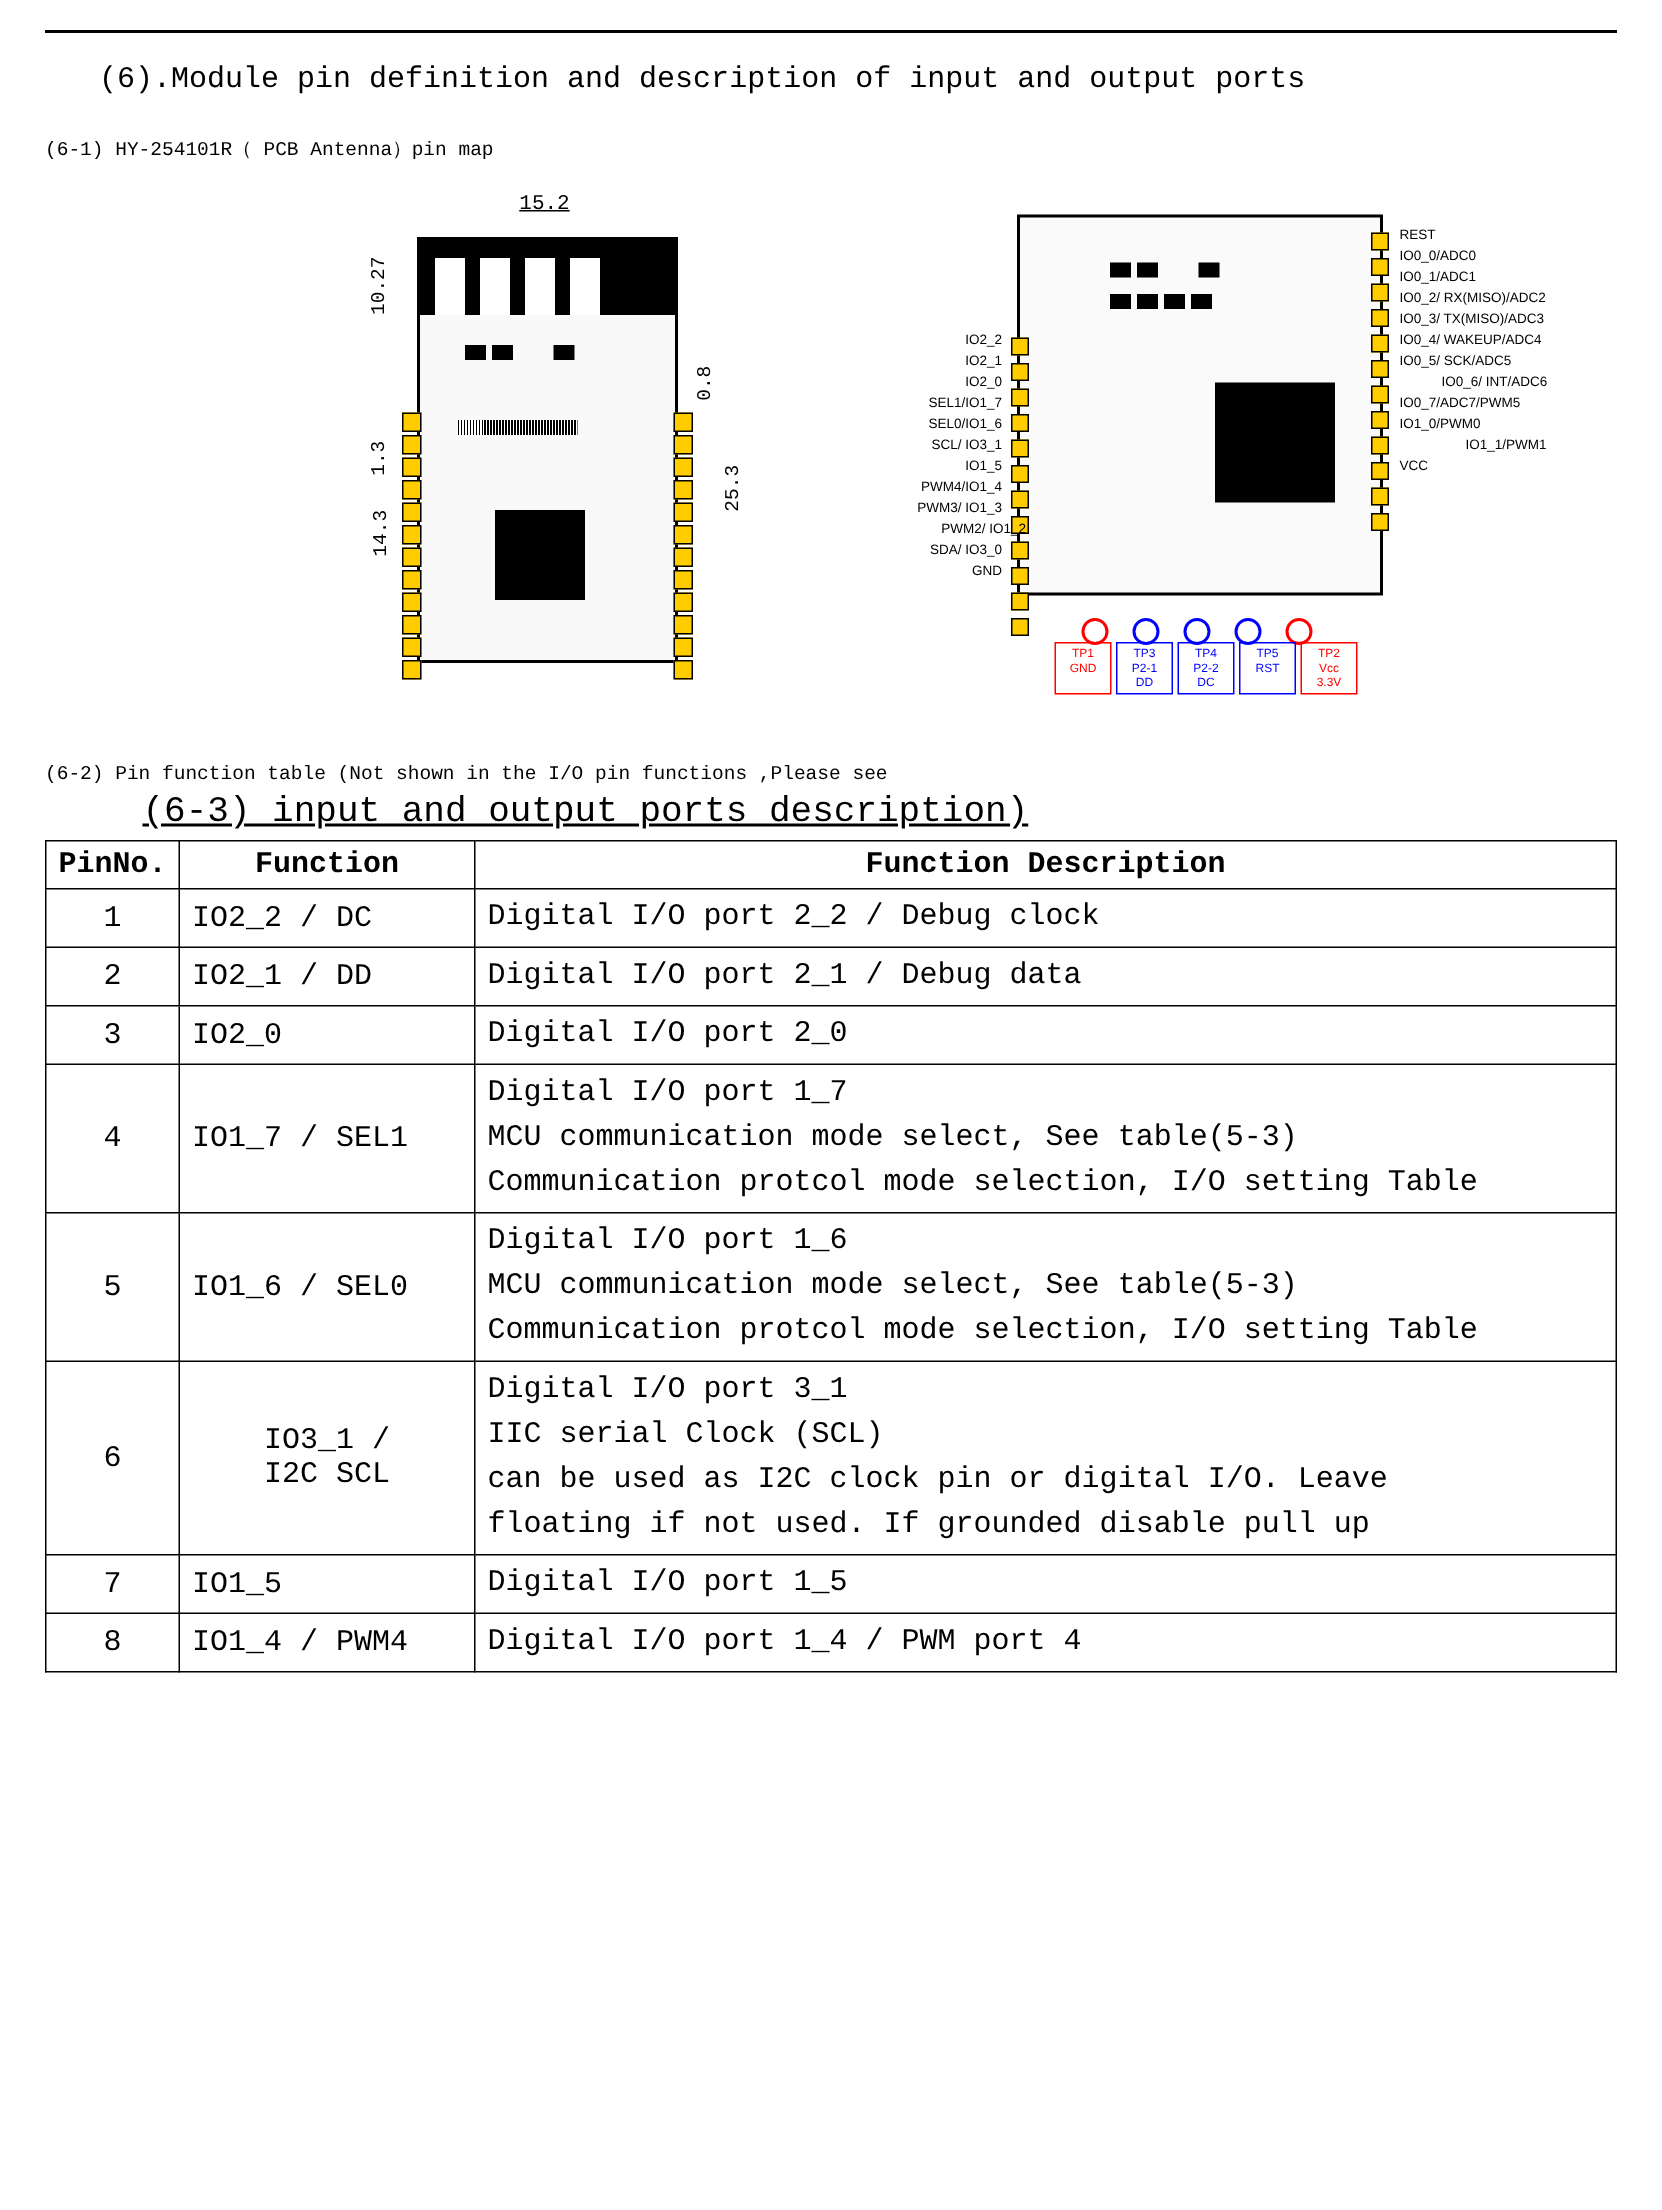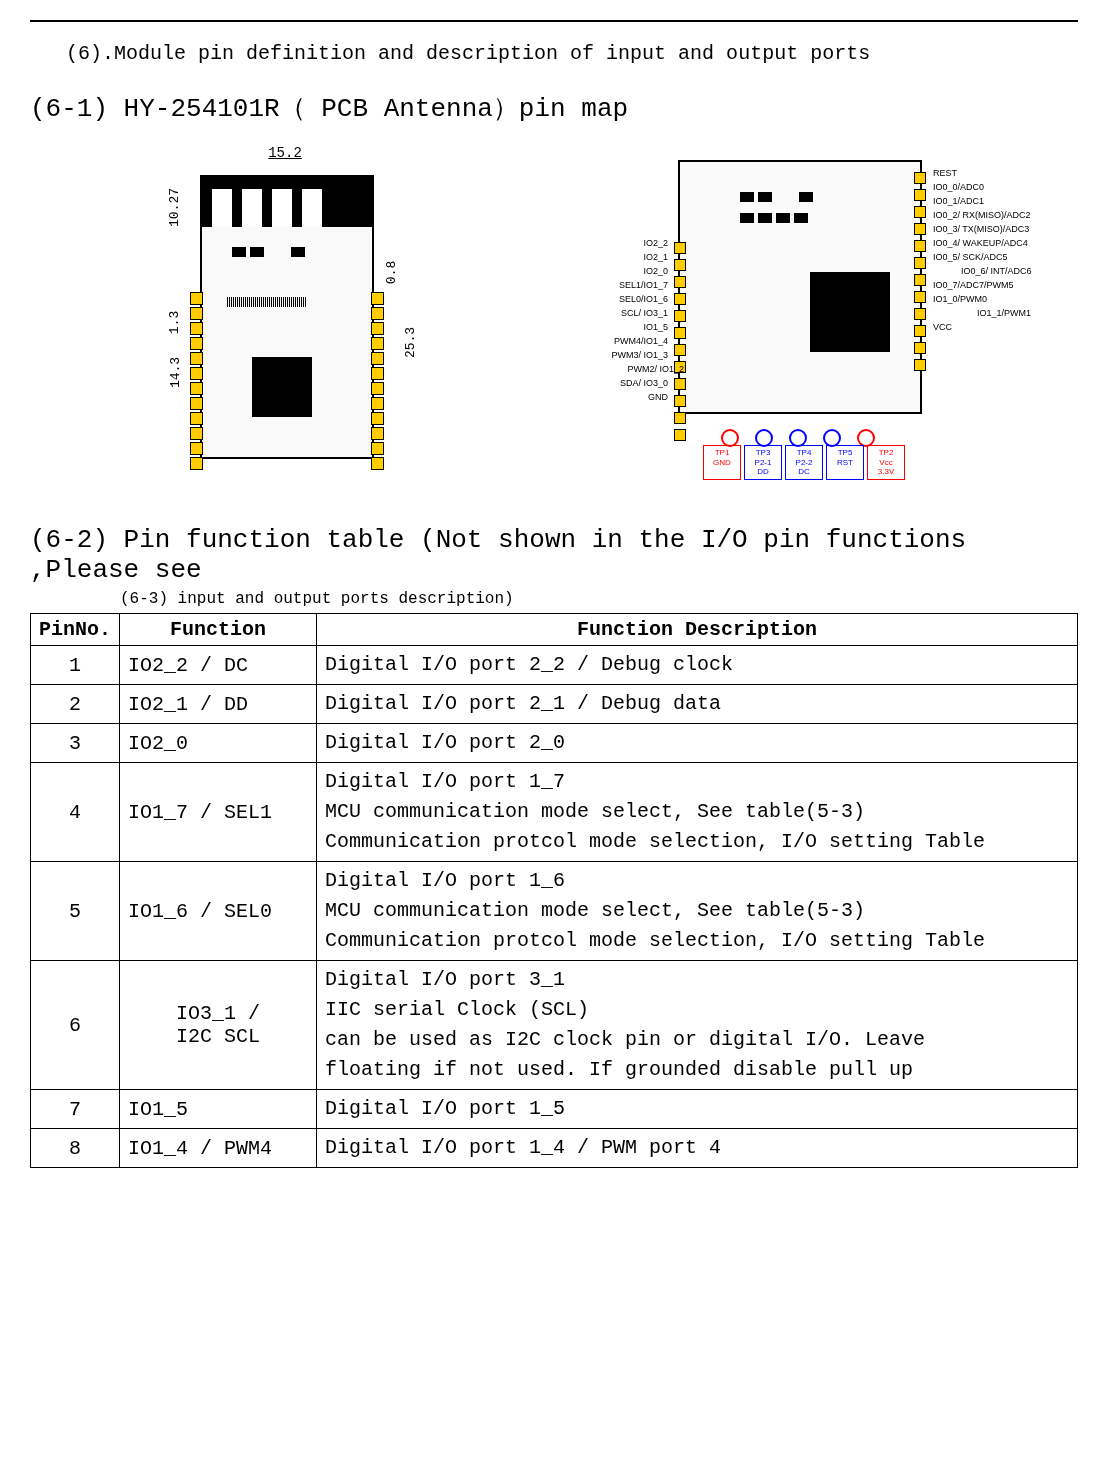--- a/index.html
+++ b/index.html
@@ -12,33 +12,35 @@
     }
     .top-rule {
       border-top: 2px solid black;
       margin-bottom: 20px;
     }
     .section-title {
       font-size: 20px;
       margin: 20px 0;
     }
     .subsection-title {
-      font-size: 26px;
+      font-size: 13px;
       margin: 25px 0 20px 0;
     }
     .indent-note {
-      font-size: 16px;
-      margin-left: 90px;
+      font-size: 24px;
+      margin-left: 65px;
       margin-top: -15px;
       margin-bottom: 5px;
+      text-decoration: underline;
     }
     .diagrams {
       display: flex;
+      gap: 30px;
       margin: 10px 0 30px 0;
-      justify-content: space-between;
+      justify-content: flex-end;
       padding-left: 70px;
     }
     .diagram-left {
       position: relative;
       width: 310px;
       height: 350px;
     }
     .diagram-right {
       position: relative;
       width: 560px;

